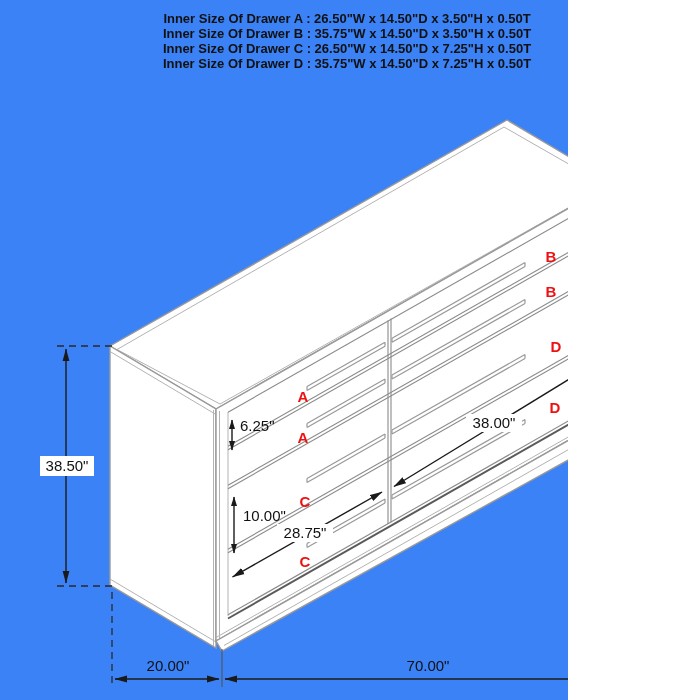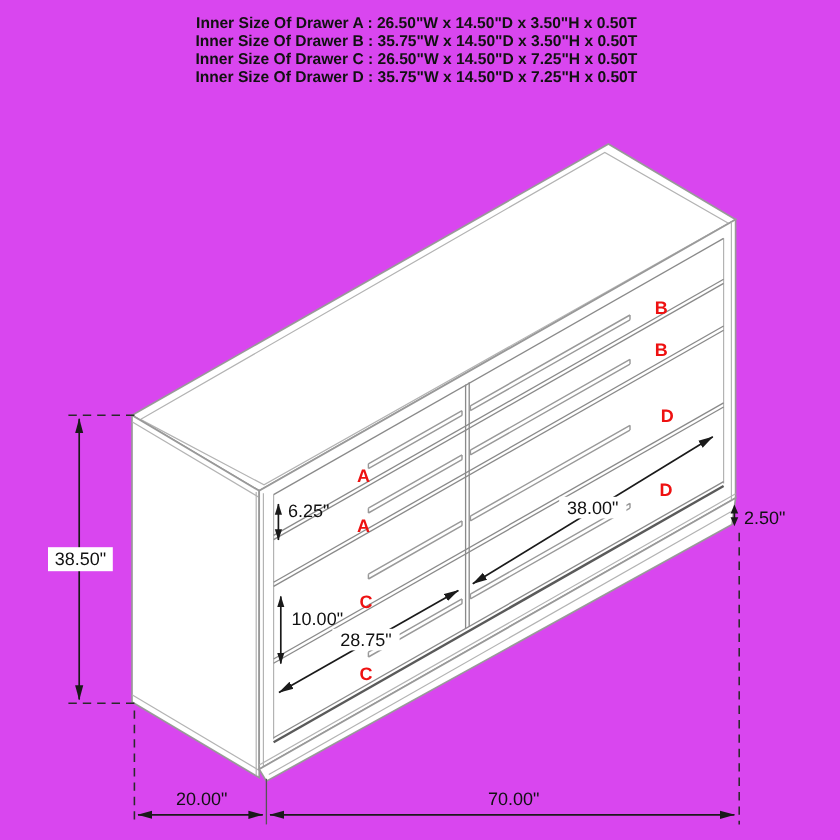--- a/index.html
+++ b/index.html
@@ -1,16 +1,16 @@
 <!DOCTYPE html>
 <html><head>
 <meta charset="utf-8">
 <style>
   html,body{margin:0;padding:0;background:#ffffff;}
-  .stage{position:relative;width:700px;height:700px;background:#d946ef;overflow:hidden;
+  .stage{position:relative;width:568px;height:700px;background:#3b82f6;overflow:hidden;
          font-family:"Liberation Sans",sans-serif;}
   svg{display:block;}
   .hdr{font:bold 13px "Liberation Sans",sans-serif;fill:#111;}
   .dim{font:15px "Liberation Sans",sans-serif;fill:#111;}
   .red{font:bold 15px "Liberation Sans",sans-serif;fill:#ee1111;}
   .ln{stroke:#999;stroke-width:1.2;fill:none;}
   .lnlight{stroke:#b3b3b3;stroke-width:1;fill:none;}
   .lndark{stroke:#5a5a5a;stroke-width:2;fill:none;}
   .lnmid{stroke:#8a8a8a;stroke-width:1.1;fill:none;}
   .face{fill:#ffffff;stroke:#999;stroke-width:1.4;}

